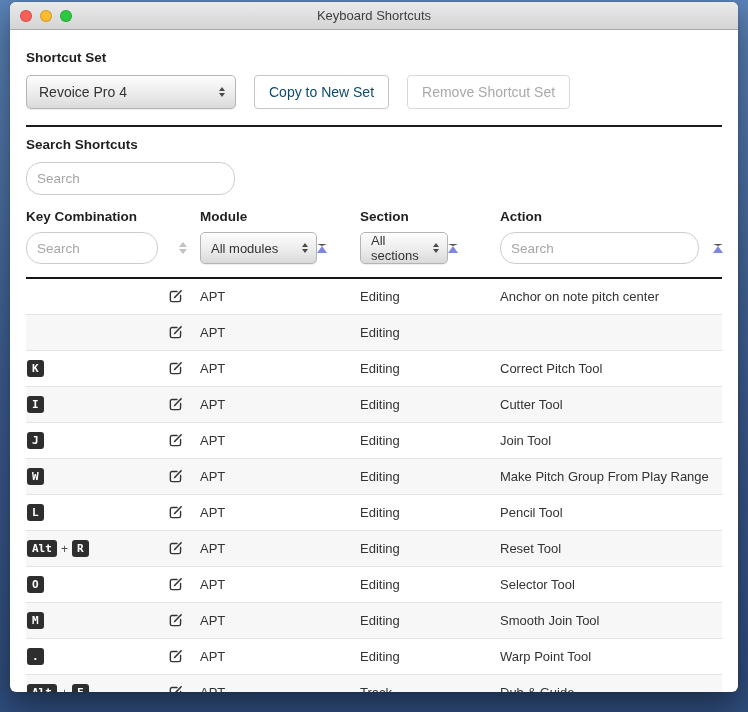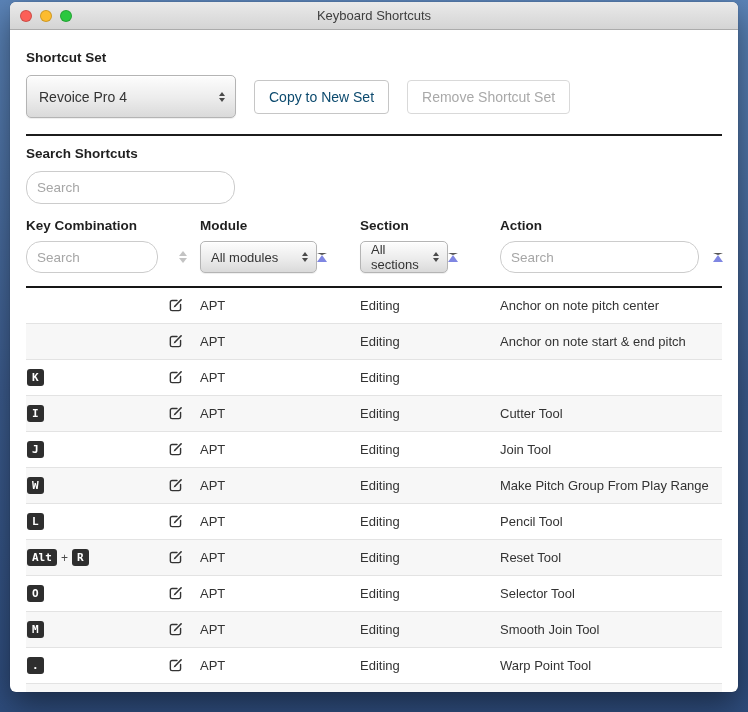--- a/index.html
+++ b/index.html
@@ -34,21 +34,21 @@
   .section-label { font-size: 13.5px; font-weight: bold; color: #1f1f1f; margin: 8px 0 10px; }
   .controls-row { display: flex; align-items: center; gap: 18px; }
   
   .select {
     display: inline-flex; align-items: center; justify-content: space-between;
     background: linear-gradient(180deg, #fdfdfd 0%, #ececec 55%, #dadada 100%);
     border: 1px solid #b4b4b4; border-radius: 5px;
     box-shadow: inset 0 1px 0 #fff, 0 1px 1px rgba(0,0,0,.07);
     cursor: pointer; font-family: inherit; color: #333; text-align: left;
   }
-  .select-lg { width: 210px; height: 43px; padding: 0 10px 0 12px; font-size: 14px; }
+  .select-lg { width: 210px; height: 34px; padding: 0 10px 0 12px; font-size: 14px; }
   .select-sm { height: 32px; font-size: 13px; padding: 0 8px 0 10px; }
   .select-module { width: 117px; }
   .select-section { width: 88px; }
   .stepper { display: flex; flex-direction: column; align-items: center; }
   .tri-up-sm   { width: 0; height: 0; border-left: 3.5px solid transparent; border-right: 3.5px solid transparent; border-bottom: 4.5px solid #4a4a4a; }
   .tri-down-sm { width: 0; height: 0; border-left: 3.5px solid transparent; border-right: 3.5px solid transparent; border-top: 4.5px solid #4a4a4a; margin-top: 2px; }
   
   .btn {
     height: 34px; padding: 0 14px; background: #fff;
     border: 1px solid #c6c6c6; border-radius: 4px;
@@ -189,38 +189,38 @@
       <button class="edit-btn">
         <svg width="15" height="15" viewBox="0 0 16 16" fill="none">
           <path d="M9.6 2.6 H4.3 A1.8 1.8 0 0 0 2.5 4.4 V11.7 A1.8 1.8 0 0 0 4.3 13.5 H11.6 A1.8 1.8 0 0 0 13.4 11.7 V6.8" stroke="#333" stroke-width="1.5" stroke-linecap="round"></path>
           <path d="M7.3 8.8 L14 1.9" stroke="#333" stroke-width="1.7" stroke-linecap="round"></path>
           <path d="M6.8 8.2 L6 10.2 L8 9.4 Z" fill="#333"></path>
         </svg>
       </button>
     </div>
     <div>APT</div>
     <div>Editing</div>
-    <div>Anchor on note start &amp; end pitch</div>
   </div>
 
   <div class="grid trow">
     <div class="key-cell">
             <span class="kbd">K</span>
           </div>
     <div class="edit-cell">
       <button class="edit-btn">
         <svg width="15" height="15" viewBox="0 0 16 16" fill="none">
           <path d="M9.6 2.6 H4.3 A1.8 1.8 0 0 0 2.5 4.4 V11.7 A1.8 1.8 0 0 0 4.3 13.5 H11.6 A1.8 1.8 0 0 0 13.4 11.7 V6.8" stroke="#333" stroke-width="1.5" stroke-linecap="round"></path>
           <path d="M7.3 8.8 L14 1.9" stroke="#333" stroke-width="1.7" stroke-linecap="round"></path>
           <path d="M6.8 8.2 L6 10.2 L8 9.4 Z" fill="#333"></path>
         </svg>
       </button>
     </div>
     <div>APT</div>
     <div>Editing</div>
+    <div>Correct Pitch Tool</div>
   </div>
 
   <div class="grid trow">
     <div class="key-cell">
             <span class="kbd">I</span>
           </div>
     <div class="edit-cell">
       <button class="edit-btn">
         <svg width="15" height="15" viewBox="0 0 16 16" fill="none">
           <path d="M9.6 2.6 H4.3 A1.8 1.8 0 0 0 2.5 4.4 V11.7 A1.8 1.8 0 0 0 4.3 13.5 H11.6 A1.8 1.8 0 0 0 13.4 11.7 V6.8" stroke="#333" stroke-width="1.5" stroke-linecap="round"></path>

